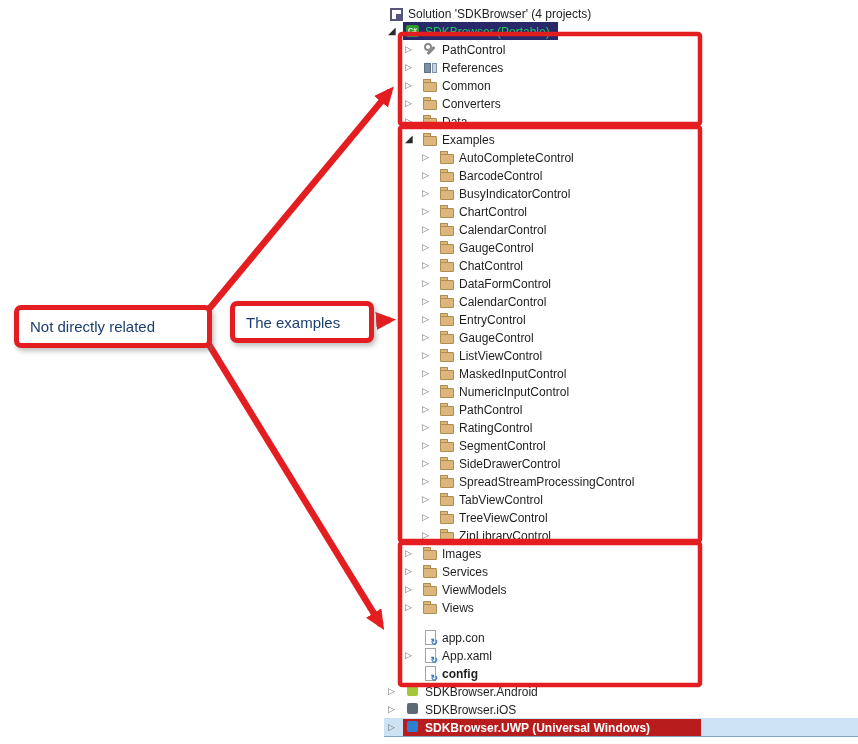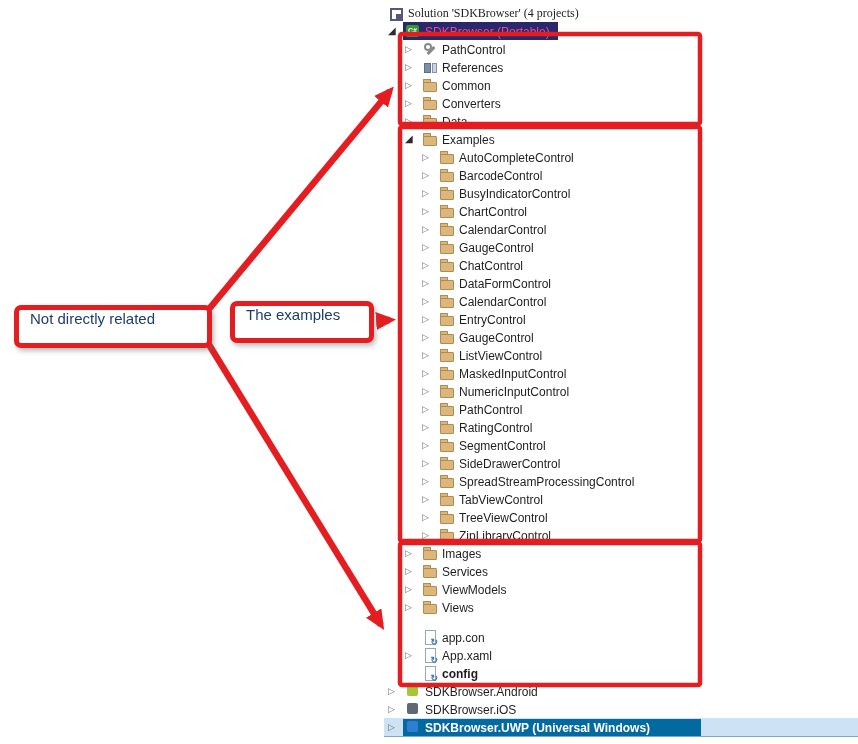--- a/index.html
+++ b/index.html
@@ -7,23 +7,23 @@
   .stage{position:relative;width:858px;height:744px;background:#fff;}
 
   
   .tree{position:absolute;left:384px;top:4px;width:474px;font-size:12px;color:#1e1e1e;}
   .tree-row{display:flex;align-items:center;height:18px;white-space:nowrap;}
   .expander{flex:0 0 15px;width:15px;font-size:9px;line-height:18px;padding-left:2px;color:#707070;}
   .expander.expanded{color:#2b2b2b;font-size:10px;}
   .row-inner{display:flex;align-items:center;height:18px;padding:0 4px 0 2px;}
   .label{padding:1px 4px 0 4px;}
   .sel-dark > .row-inner{background:#28286a;}
-  .sel-dark .label{color:#ec4899;}
+  .sel-dark .label{color:#22c55e;}
   .sel-blue{background:#cde2f5;border-bottom:1px solid #7da7c9;}
-  .sel-blue > .row-inner{background:#0369a1;width:292px;height:17px;}
+  .sel-blue > .row-inner{background:#b91c1c;width:292px;height:17px;}
   .sel-blue .label{color:#ffffff;font-weight:700;}
 
   
   .icon{position:relative;display:inline-block;width:16px;height:16px;flex:0 0 16px;}
   .icon-folder::before{content:"";position:absolute;left:1px;top:2px;width:6px;height:4px;
     background:#dcb67a;border:1px solid #ae8c52;border-bottom:none;border-radius:1px 1px 0 0;}
   .icon-folder::after{content:"";position:absolute;left:1px;top:5px;width:12px;height:8px;
     background:#dcb67a;border:1px solid #ae8c52;border-radius:1px;}
   .icon-solution::after{content:"";position:absolute;left:2px;top:3px;width:9px;height:9px;
     border:2px solid #55557e;background:#fff;}
@@ -45,32 +45,32 @@
   .icon-android-project::after{content:"";position:absolute;left:2px;top:2px;width:11px;height:11px;
     background:#a4c639;border-radius:2px;}
   .icon-ios-project::after{content:"";position:absolute;left:2px;top:2px;width:11px;height:11px;
     background:#5d6a75;border-radius:2px;}
   .icon-uwp-project::after{content:"";position:absolute;left:2px;top:2px;width:11px;height:11px;
     background:#2e7fd1;border-radius:2px;}
 
   
   .annotation-svg{position:absolute;left:0;top:0;width:858px;height:744px;pointer-events:none;}
   .callout{position:absolute;background:#ffffff;border:5px solid #e41e20;border-radius:7px;
-    display:flex;box-shadow:2px 3px 5px rgba(110,110,110,.45);}
+    display:flex;align-items:center;box-shadow:2px 3px 5px rgba(110,110,110,.45);}
   .callout span{color:#1c3e6e;font-size:15px;padding-left:11px;white-space:nowrap;}
   .callout-left{left:14px;top:305px;width:188px;height:33px;}
   .callout-right{left:230px;top:301px;width:134px;height:32px;}
 </style>
 </head>
 <body>
 
 <div class="stage">
 
   <div class="tree">
-      <div class="tree-row" style="padding-left: 2px; font-family: Liberation Serif, serif;">
+      <div class="tree-row" style="padding-left: 2px;">
         <span class="row-inner">
           <span class="icon icon-solution"></span>
           <span class="label">Solution 'SDKBrowser' (4 projects)</span>
         </span>
       </div>
       <div class="tree-row sel-dark" style="padding-left: 2px;">
         <span class="expander expanded">◢</span>
         <span class="row-inner">
           <span class="icon icon-csharp-project"></span>
           <span class="label">SDKBrowser (Portable)</span>

